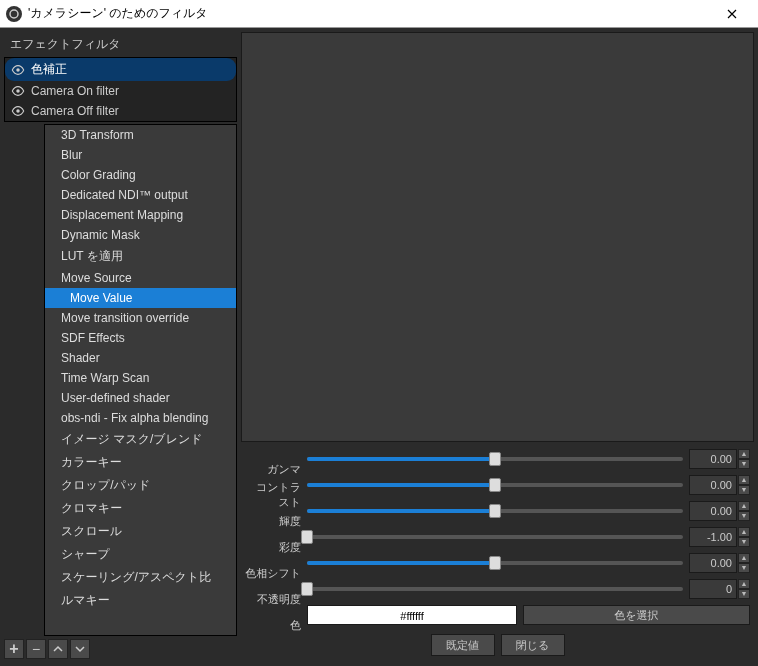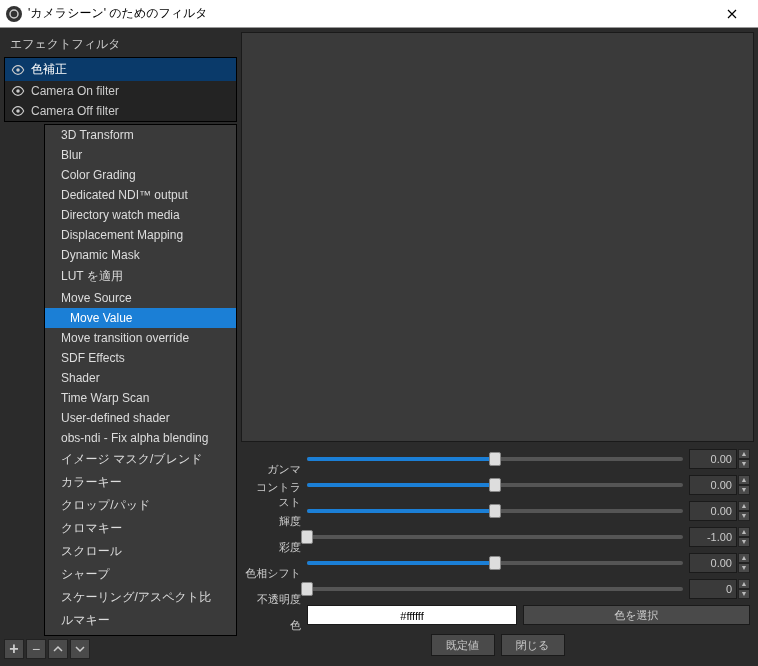--- a/index.html
+++ b/index.html
@@ -9,21 +9,21 @@
 .titlebar .icon svg { width:10px; height:10px; }
 .titlebar .title { flex: 1; font-size: 12px; }
 .titlebar .close { width: 40px; height: 100%; display: flex; align-items: center; justify-content: center; cursor: pointer; }
 .titlebar .close svg { width: 10px; height: 10px; }
 
 .body { display: flex; height: calc(100% - 28px); padding: 4px; gap: 4px; background: #2b2b2b; }
 
 .left { width: 233px; display: flex; flex-direction: column; }
 .left-header { padding: 4px 6px; font-size: 12px; color: #ccc; }
 .filter-list { background: #232323; border: 1px solid #000; flex: 0 0 auto; }
-.filter-row { display: flex; align-items: center; padding: 3px 6px; gap: 6px; color: #ccc; cursor: pointer; }
+.filter-row { display: flex; align-items: center; padding: 3px 6px; gap: 6px; color: #ccc; cursor: pointer; border-radius: 9px; }
 .filter-row.selected { background: #0a3a6a; color: #fff; }
 .eye { width: 14px; height: 14px; flex: 0 0 14px; }
 .eye svg { width: 14px; height: 14px; }
 
 .dropdown { background: #3a3a3a; border: 1px solid #000; margin-top: 2px; flex: 1; overflow-y: auto; margin-left: 40px; }
 .dropdown::-webkit-scrollbar { width: 10px; }
 .dropdown::-webkit-scrollbar-track { background: #2b2b2b; }
 .dropdown::-webkit-scrollbar-thumb { background: #555; }
 .menu-item { padding: 3px 16px; color: #ddd; cursor: pointer; font-size: 12px; white-space: nowrap; }
 .menu-item.selected { background: #1b7fd6; color: #fff; padding-left: 25px; }
@@ -96,21 +96,20 @@
               <circle cx="8" cy="8" r="2" fill="#ccc"></circle>
             </svg></span>
           <span>Camera Off filter</span>
         </div>
       </div>
     <div class="dropdown" id="menu-list">
         <div class="menu-item">3D Transform</div>
         <div class="menu-item">Blur</div>
         <div class="menu-item">Color Grading</div>
         <div class="menu-item">Dedicated NDI™ output</div>
-        <div class="menu-item">Directory watch media</div>
         <div class="menu-item">Displacement Mapping</div>
         <div class="menu-item">Dynamic Mask</div>
         <div class="menu-item">LUT を適用</div>
         <div class="menu-item">Move Source</div>
         <div class="menu-item selected">Move Value</div>
         <div class="menu-item">Move transition override</div>
         <div class="menu-item">SDF Effects</div>
         <div class="menu-item">Shader</div>
         <div class="menu-item">Time Warp Scan</div>
         <div class="menu-item">User-defined shader</div>

